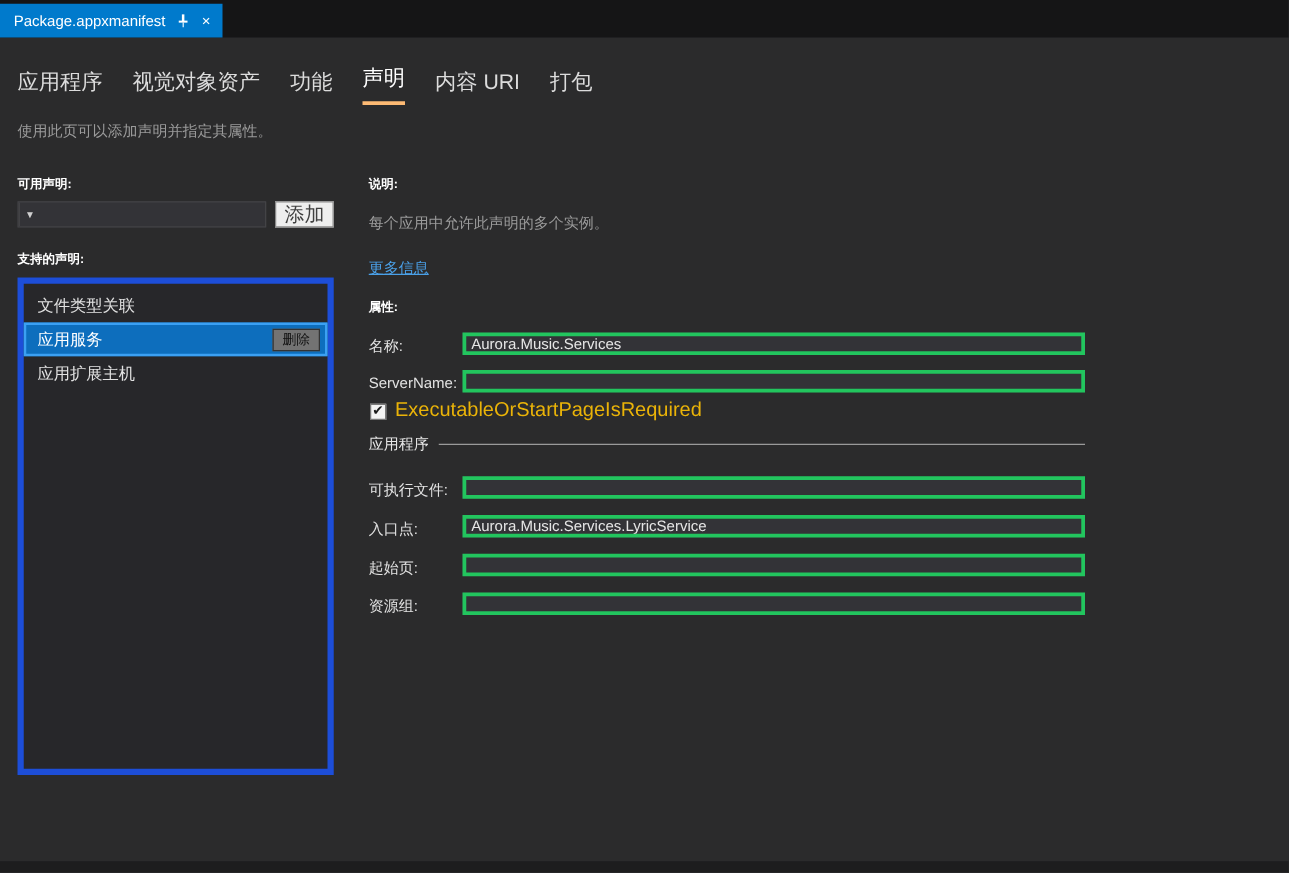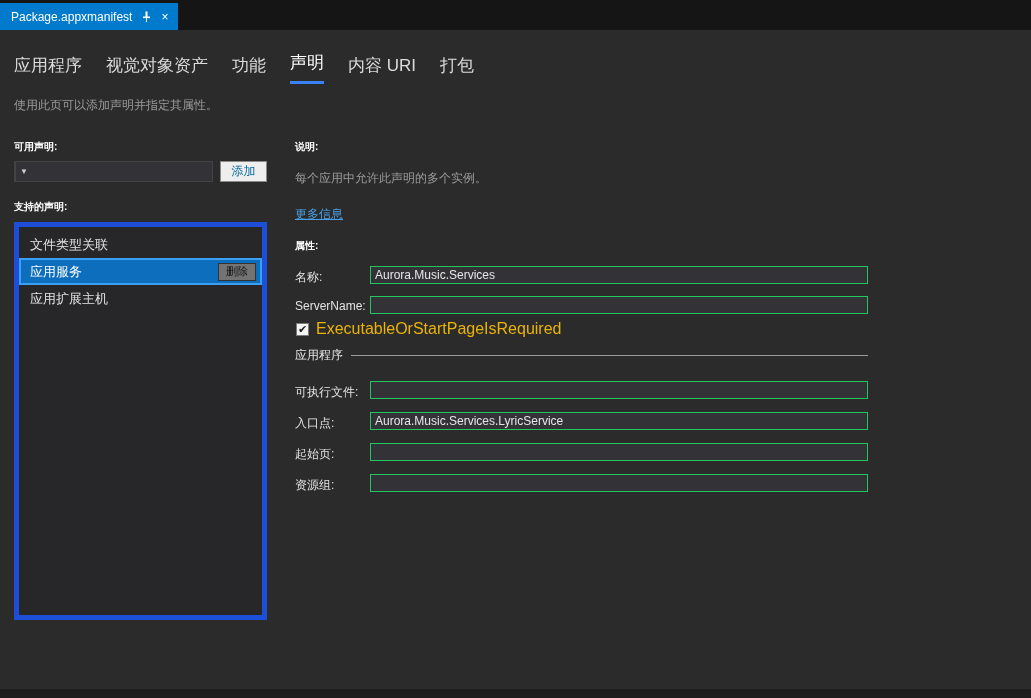--- a/index.html
+++ b/index.html
@@ -31,21 +31,21 @@
   .nav {
     position:absolute; top:46px; left:14px; right:0; height:38px;
     display:flex; gap:24px; align-items:flex-end;
   }
   .nav-tab {
     font-size:17px; color:#dcdcdc; padding-bottom:7px;
     cursor:pointer; white-space:nowrap;
   }
   .nav-tab.active {
     color:#ffffff;
-    border-bottom:3px solid #3b82f6;
+    border-bottom:3px solid #fdba74;
   }
 
   .intro-text {
     position:absolute; top:97px; left:14px;
     color:#9b9b9b; font-size:12px;
   }
 
   
   .lbl-bold { font-weight:bold; color:#ffffff; font-size:10px; }
   .available-label { position:absolute; top:140px; left:14px; }
@@ -56,22 +56,22 @@
     background:#333337; border:1px solid #434346;
     display:flex; align-items:center; cursor:pointer;
   }
   .combo-value { flex:1; padding:0 6px; color:#f1f1f1; font-size:12px; }
   .combo-arrow {
     width:17px; height:100%; display:flex; align-items:center; justify-content:center;
     color:#d0d0d0; font-size:8px; border-left:1px solid #434346;
   }
   .add-btn {
     position:absolute; top:161px; left:220px; width:47px; height:21px;
-    background:#eeeeee; color:#0369a1; border:1px solid #8a8a8a;
-    font-size:12px; font-family:"Liberation Sans", sans-serif; cursor:pointer;
+    background:#eeeeee; color:#404040; border:1px solid #8a8a8a;
+    font-size:16px; font-family:"Liberation Sans", sans-serif; cursor:pointer;
   }
 
   .listbox {
     position:absolute; top:222px; left:14px; width:253px; height:398px;
     background:#27272a; border:5px solid #1d4ed8;
     padding-top:4px;
   }
   .list-item {
     height:27px; display:flex; align-items:center;
     padding:0 4px 0 11px; font-size:13px; color:#e2e2e2; cursor:pointer;
@@ -95,21 +95,21 @@
   .desc-text  { position:absolute; top:170px; left:295px; color:#9b9b9b; }
   .more-info  {
     position:absolute; top:206px; left:295px;
     color:#4aa0e8; text-decoration:underline; cursor:pointer;
   }
   .props-label { position:absolute; top:239px; left:295px; }
 
   .field-label { position:absolute; left:295px; color:#e2e2e2; font-size:12px; }
   .field-input {
     position:absolute; left:370px; width:498px; height:18px;
-    background:#333337; border:1px solid #22c55e; color:#e6e6e6;
+    background:#333337; border:3px solid #22c55e; color:#e6e6e6;
     font-size:12px; padding:0 4px;
     font-family:"Liberation Sans", sans-serif;
   }
 
   .cb-row { position:absolute; top:320px; left:296px; display:flex; align-items:center; gap:7px; }
   .checkbox {
     width:13px; height:13px; background:#f4f4f4; border:1px solid #7a7a7a;
     display:flex; align-items:center; justify-content:center;
     font-size:11px; color:#1c1c1c; line-height:1; cursor:pointer;
   }

